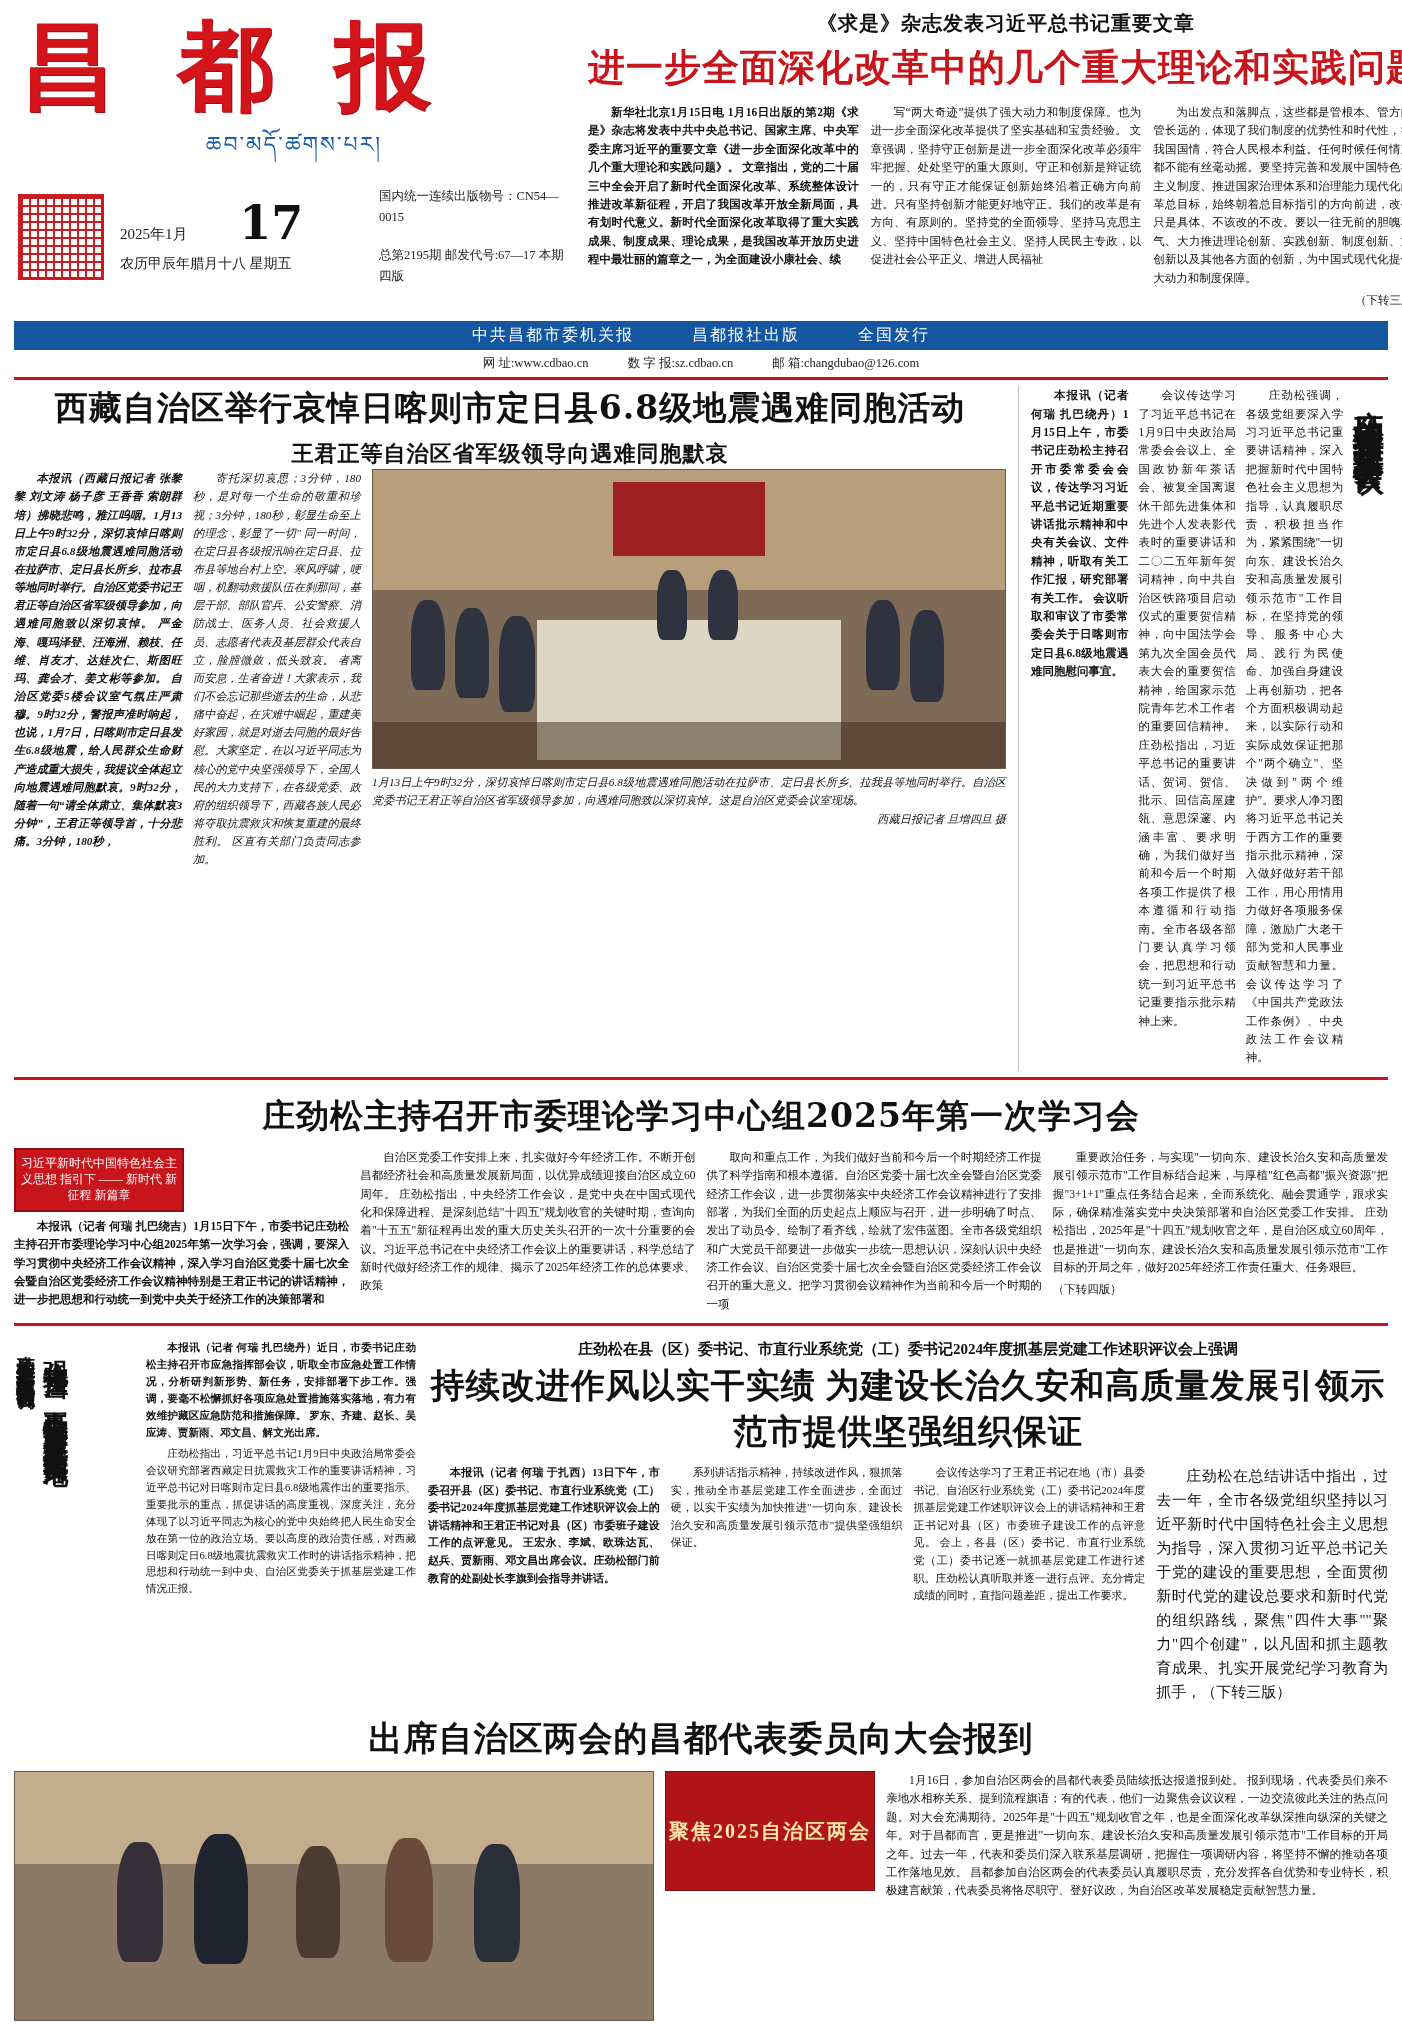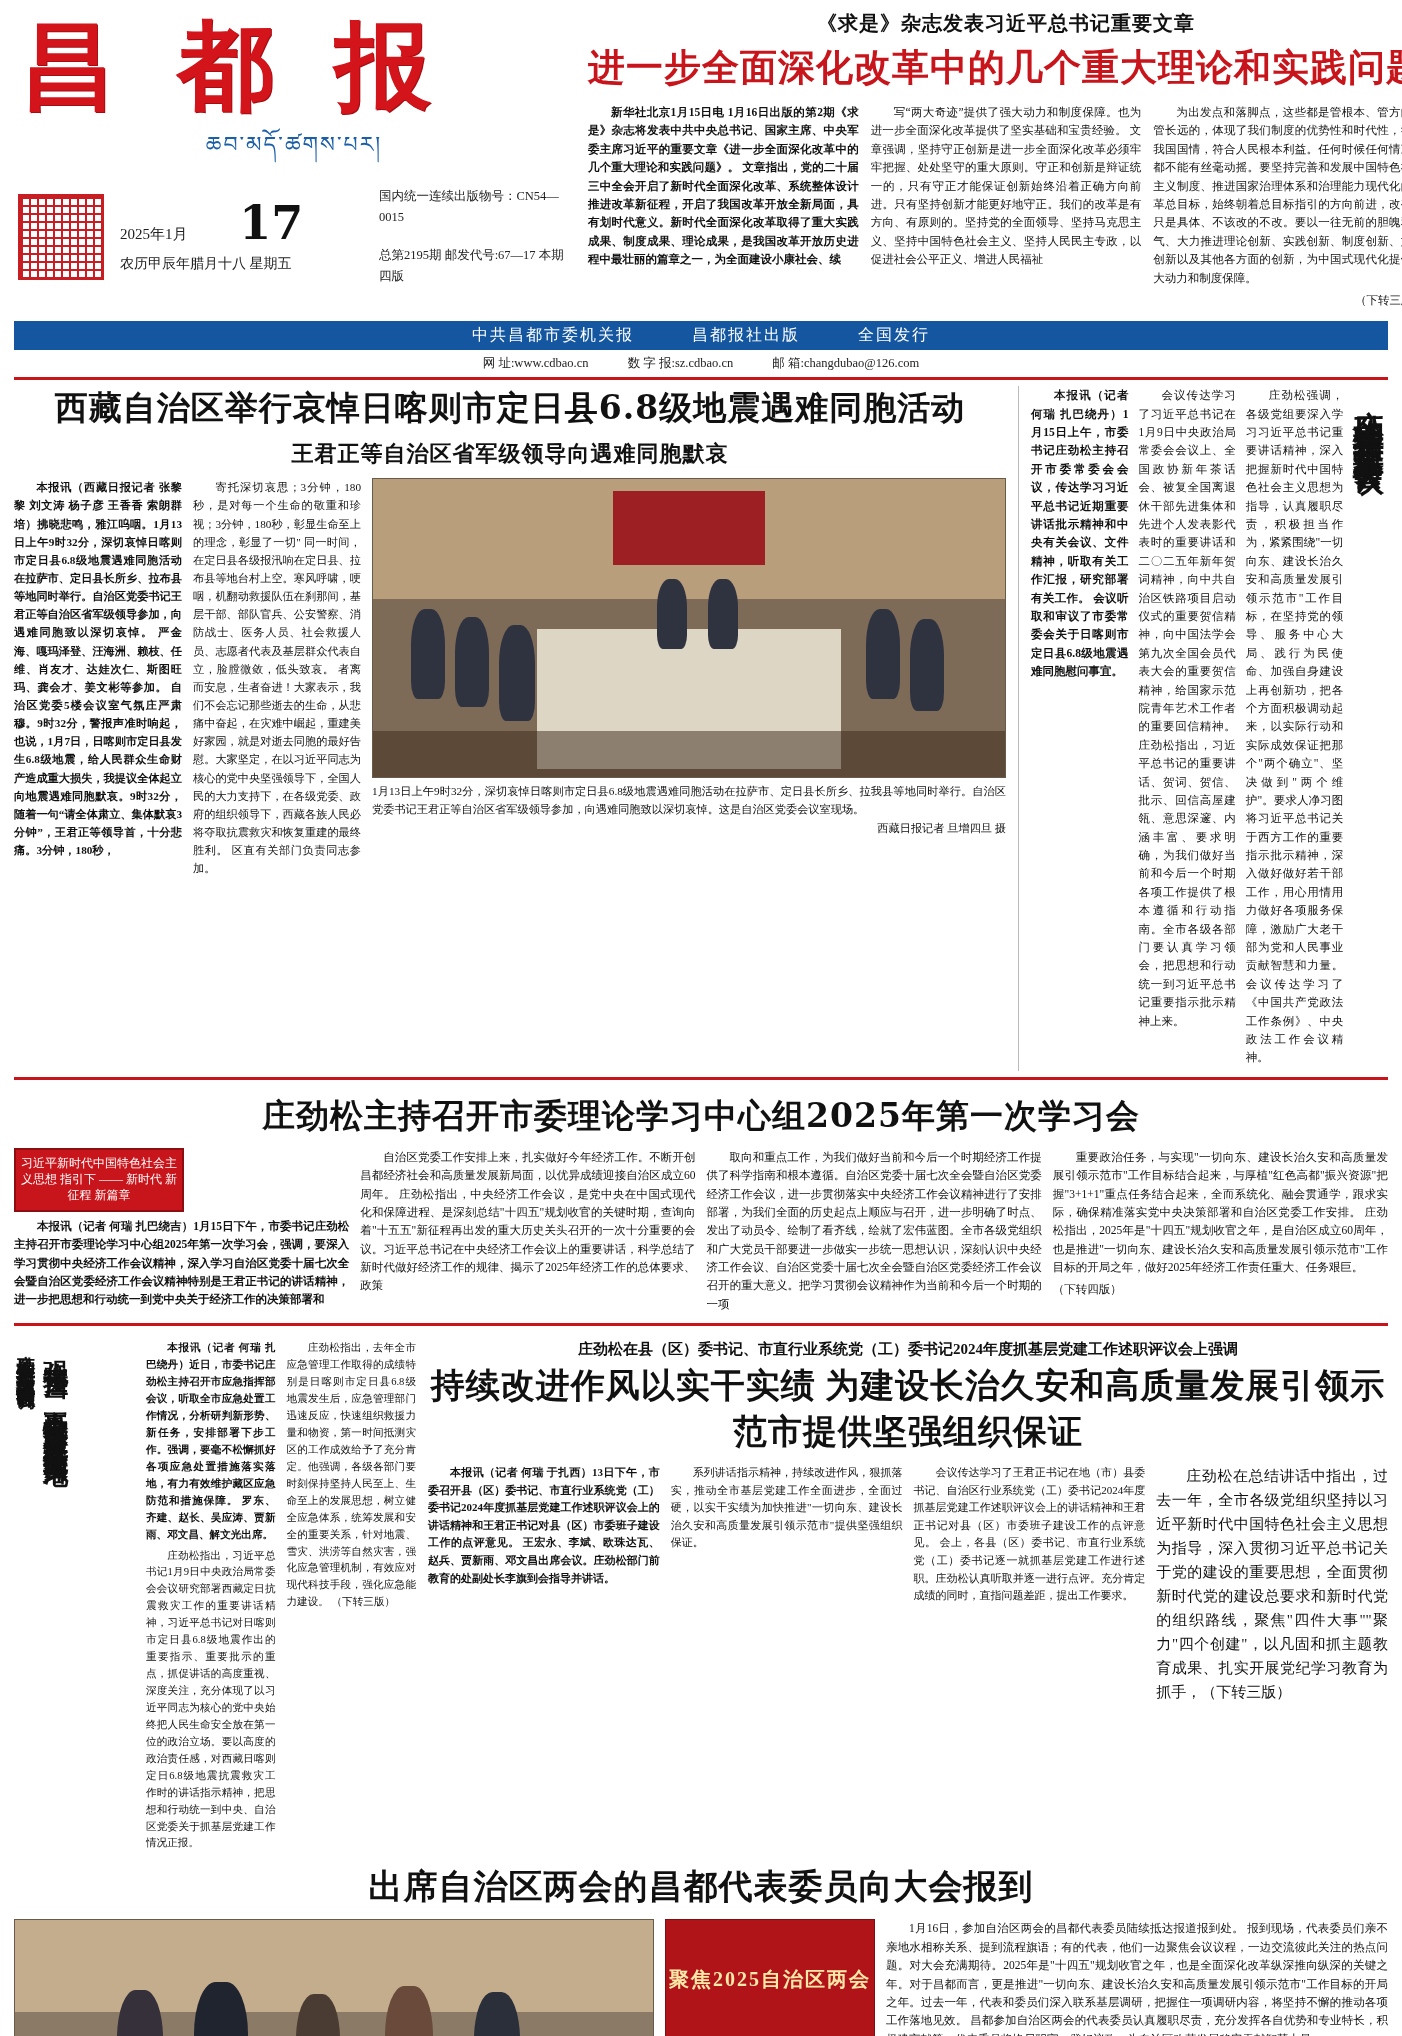--- a/index.html
+++ b/index.html
@@ -92,21 +92,21 @@
   .band2-left{flex:0 0 1005px;border-right:1px solid #bbb;padding-right:12px;box-sizing:border-box;}
   .band2-right{flex:1;padding-left:12px;box-sizing:border-box;display:flex;}
   .h1{
     text-align:center;font-size:33px;font-weight:bold;color:#111;
     font-family:"DejaVu Serif",serif;letter-spacing:1px;white-space:nowrap;
   }
   .h2sub{
     text-align:center;font-size:22px;font-weight:bold;color:#111;
     font-family:"DejaVu Serif",serif;margin-top:8px;letter-spacing:1px;
   }
-  .b2body{display:flex;gap:11px;margin-top:9px;}
+  .b2body{display:flex;gap:11px;margin-top:0;font-style:italic;}
   .b2col{width:168px;flex:0 0 168px;font-size:11.2px;line-height:1.62;text-align:justify;}
   .photoblock{flex:1;}
   .photo{
     width:100%;height:300px;background:#7d6b57;position:relative;overflow:hidden;
     border:1px solid #6a5a49;box-sizing:border-box;
   }
   .caption{font-size:11.2px;line-height:1.55;margin-top:5px;text-align:justify;}
   .credit{font-size:11.2px;text-align:right;margin-top:3px;}
 
   .vert-title{
@@ -304,23 +304,20 @@
       <div class="vert-title-sm" style="font-size:19px;letter-spacing:2px;">庄劲松在主持召开市应急指挥部会议时强调</div>
       <div class="vert-title-sm" style="font-size:25px;">强化责任担当 毫不松懈抓好各项应急处置措施落实落地</div>
     </div>
     <div class="b4-b">
       <div class="cols">
         <div class="col" style="font-size:10.6px;">
             <p class="lead">本报讯（记者 何瑞 扎巴绕丹）近日，市委书记庄劲松主持召开市应急指挥部会议，听取全市应急处置工作情况，分析研判新形势、新任务，安排部署下步工作。强调，要毫不松懈抓好各项应急处置措施落实落地，有力有效维护藏区应急防范和措施保障。
 罗东、齐建、赵长、吴应涛、贾新雨、邓文昌、解文光出席。</p>
           <p>庄劲松指出，习近平总书记1月9日中央政治局常委会会议研究部署西藏定日抗震救灾工作的重要讲话精神，习近平总书记对日喀则市定日县6.8级地震作出的重要指示、重要批示的重点，抓促讲话的高度重视、深度关注，充分体现了以习近平同志为核心的党中央始终把人民生命安全放在第一位的政治立场。要以高度的政治责任感，对西藏日喀则定日6.8级地震抗震救灾工作时的讲话指示精神，把思想和行动统一到中央、自治区党委关于抓基层党建工作情况正报。</p>
           </div>
-        <div class="col" style="font-size:10.6px;">
-            <p>庄劲松指出，去年全市应急管理工作取得的成绩特别是日喀则市定日县6.8级地震发生后，应急管理部门迅速反应，快速组织救援力量和物资，第一时间抵测灾区的工作成效给予了充分肯定。他强调，各级各部门要时刻保持坚持人民至上、生命至上的发展思想，树立健全应急体系，统筹发展和安全的重要关系，针对地震、雪灾、洪涝等自然灾害，强化应急管理机制，有效应对现代科技手段，强化应急能力建设。 （下转三版）</p>
-          </div>
       </div>
     </div>
     <div class="b4-c">
       <div class="kicker2">庄劲松在县（区）委书记、市直行业系统党（工）委书记2024年度抓基层党建工作述职评议会上强调</div>
       <div class="h1c">持续改进作风以实干实绩 为建设长治久安和高质量发展引领示范市提供坚强组织保证</div>
       <div class="cols" style="margin-top:9px;">
         <div class="col" style="font-size:11px;">
             <p class="lead">本报讯（记者 何瑞 于扎西）13日下午，市委召开县（区）委书记、市直行业系统党（工）委书记2024年度抓基层党建工作述职评议会上的讲话精神和王君正书记对县（区）市委班子建设工作的点评意见。
 王宏永、李斌、欧珠达瓦、赵兵、贾新雨、邓文昌出席会议。庄劲松部门前教育的处副处长李旗到会指导并讲话。</p>
           </div>

